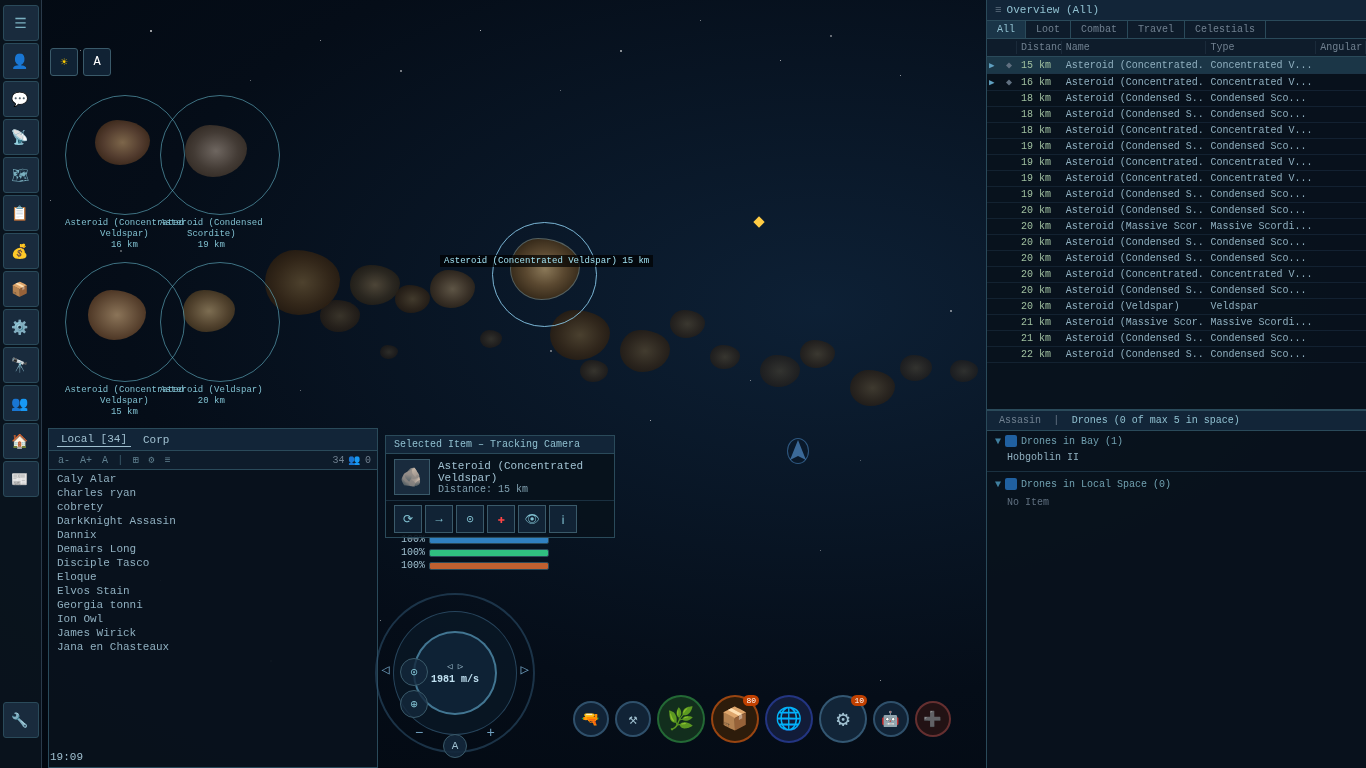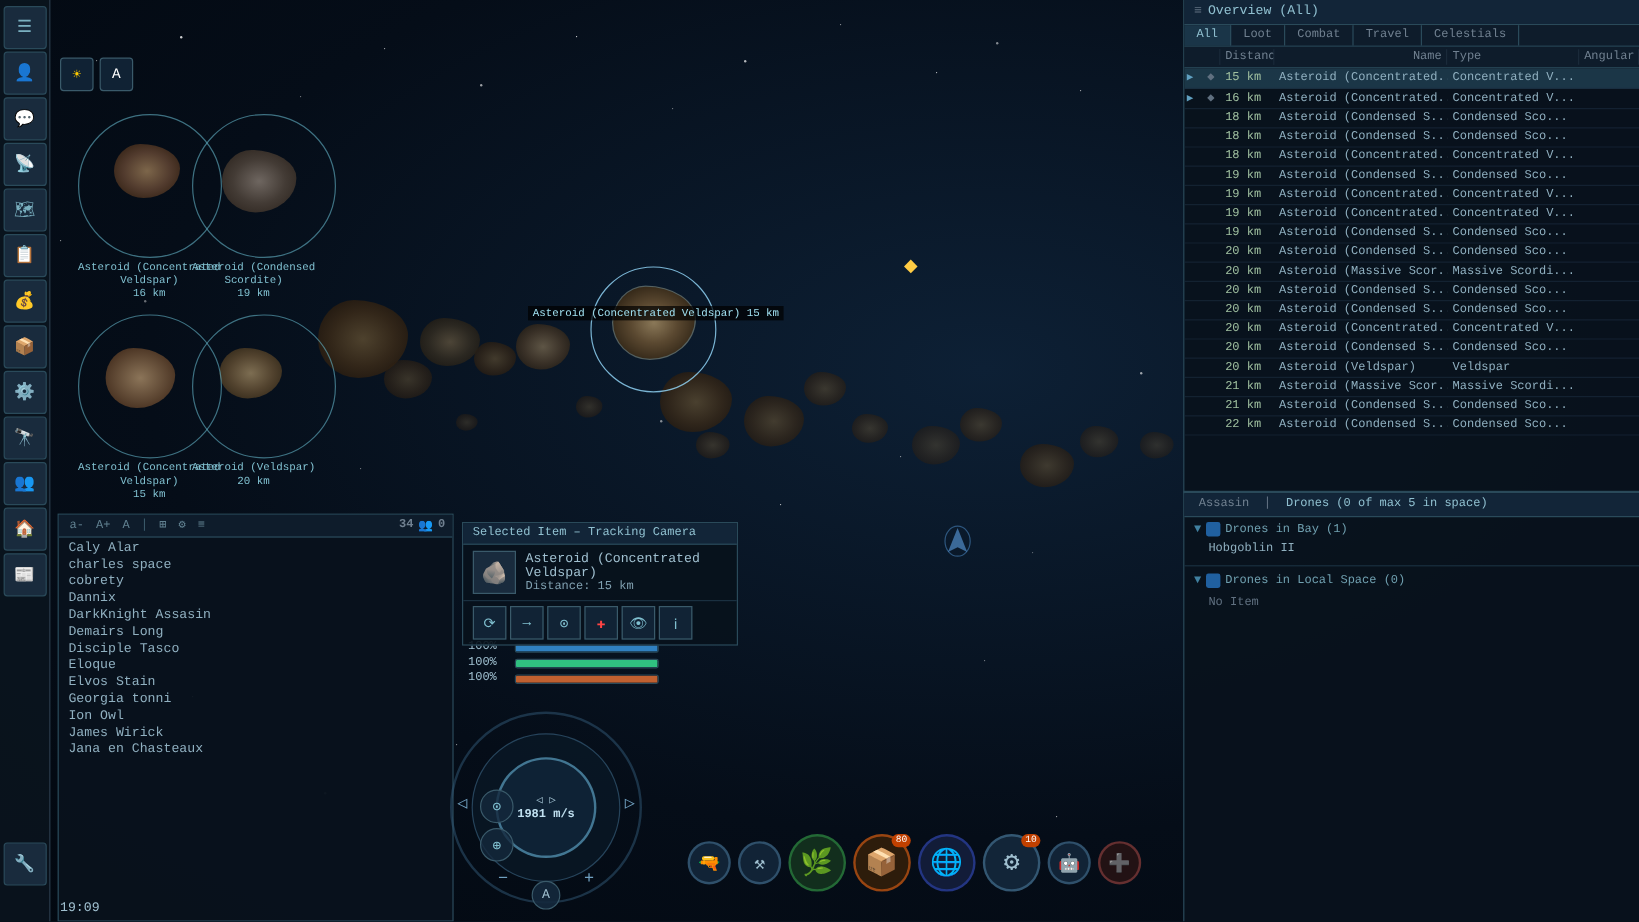--- a/index.html
+++ b/index.html
@@ -292,25 +292,24 @@
     .toolbar-btn {
       color: #608090;
       font-size: 10px;
       cursor: pointer;
       padding: 1px 3px;
     }
 
     #local-count {
       margin-left: auto;
       display: flex;
-      align-items: flex-start;
+      align-items: center;
       gap: 4px;
       color: #708090;
       font-size: 10px;
-      font-weight: bold;
     }
 
     #local-list {
       height: calc(100% - 60px);
       overflow-y: auto;
       padding: 2px 0;
     }
 
     .local-player {
       padding: 1px 8px;
@@ -402,20 +401,21 @@
       display: flex;
       align-items: center;
       gap: 4px;
       margin-bottom: 2px;
     }
 
     .res-pct {
       color: #a0c0d0;
       font-size: 10px;
       width: 35px;
+      text-align: right;
     }
 
     .res-bar {
       width: 120px;
       height: 8px;
       background: rgba(20,40,60,0.8);
       border: 1px solid #2a4a5a;
       border-radius: 2px;
       overflow: hidden;
     }
@@ -708,21 +708,21 @@
     <div class="ov-tab active">All</div>
     <div class="ov-tab">Loot</div>
     <div class="ov-tab">Combat</div>
     <div class="ov-tab">Travel</div>
     <div class="ov-tab">Celestials</div>
   </div>
   <div id="overview-header">
     <div style="width:15px;"></div>
     <div class="ov-col" style="width:15px;"></div>
     <div class="ov-col" style="width:45px;cursor:pointer;">Distance ↑</div>
-    <div class="ov-col" style="width:145px;cursor:pointer;text-align:right;">Name</div>
+    <div class="ov-col" style="width:145px;cursor:pointer;">Name</div>
     <div class="ov-col" style="width:110px;cursor:pointer;">Type</div>
     <div class="ov-col" style="width:50px;cursor:pointer;">Angular W</div>
   </div>
   <div id="overview-list">
       <div class="ov-row selected">
       <div class="ov-arrow" style="width:15px;padding-left:2px;"><span style="color:#60a0c0;">▶</span></div>
       <div class="ov-cell" style="width:15px;color:#607080;">◆</div>
       <div class="ov-cell dist">15 km</div>
       <div class="ov-cell name">Asteroid (Concentrated...</div>
       <div class="ov-cell type">Concentrated V...</div>
@@ -894,40 +894,44 @@
     <div class="drone-section-title">
       <span style="color:#4080a0;">▼</span>
       <span style="background:#2060a0;width:12px;height:12px;display:inline-block;border-radius:2px;"></span>
       <span>Drones in Local Space (0)</span>
     </div>
     <div class="no-item">No Item</div>
   </div>
 </div>
 
 <div id="local-panel">
+  <div id="local-header">
+    <span class="local-tab active">Local [34]</span>
+    <span class="local-tab">Corp</span>
+  </div>
   <div id="local-toolbar">
     <span class="toolbar-btn">a-</span>
     <span class="toolbar-btn">A+</span>
     <span class="toolbar-btn">A</span>
     <span style="color:#3a5a6a;padding:0 2px;">|</span>
     <span class="toolbar-btn">⊞</span>
     <span class="toolbar-btn">⚙</span>
     <span class="toolbar-btn">≡</span>
     <div id="local-count">
       <span>34</span>
       <span style="color:#60a080;">👥</span>
       <span>0</span>
     </div>
   </div>
   <div id="local-list">
       <div class="local-player">Caly Alar</div>
-      <div class="local-player">charles space</div>
+      <div class="local-player">charles ryan</div>
       <div class="local-player">cobrety</div>
+      <div class="local-player">DarkKnight Assasin</div>
       <div class="local-player">Dannix</div>
-      <div class="local-player">DarkKnight Assasin</div>
       <div class="local-player">Demairs Long</div>
       <div class="local-player">Disciple Tasco</div>
       <div class="local-player">Eloque</div>
       <div class="local-player">Elvos Stain</div>
       <div class="local-player">Georgia tonni</div>
       <div class="local-player">Ion Owl</div>
       <div class="local-player">James Wirick</div>
       <div class="local-player">Jana en Chasteaux</div>
     </div>
 </div>

